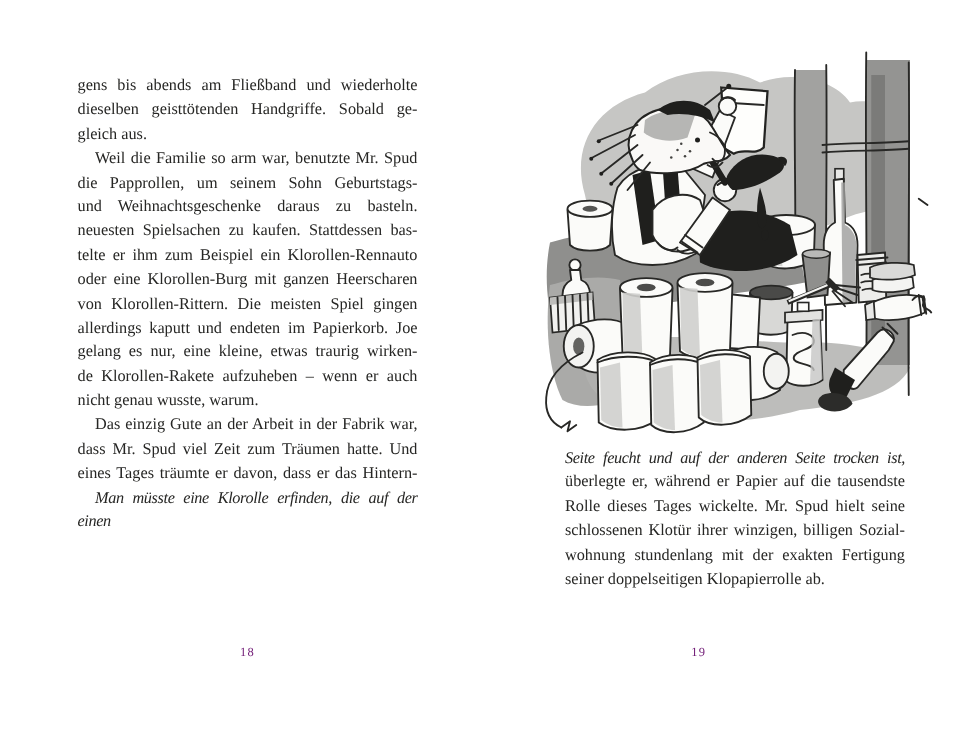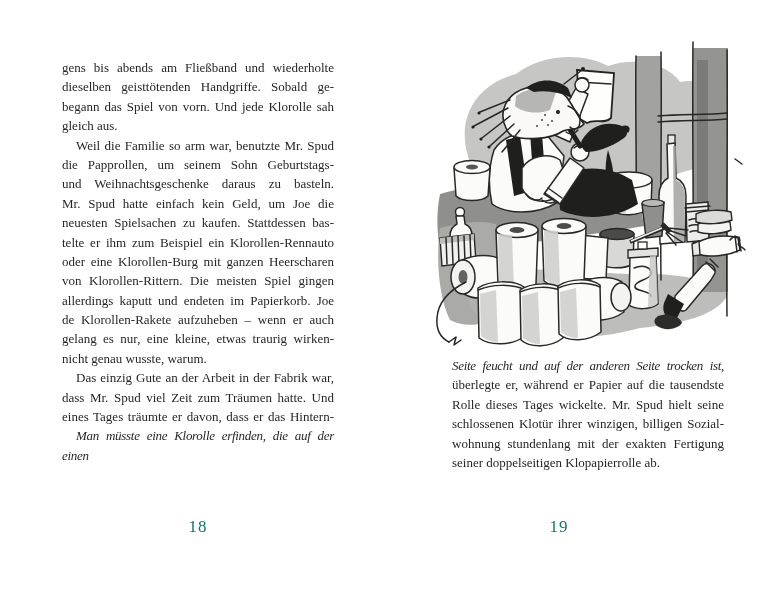--- a/index.html
+++ b/index.html
@@ -8,52 +8,50 @@
     font-family:"Liberation Serif","DejaVu Serif",serif;color:#262624;
   }
   .textblock{position:absolute;width:272px;font-size:13px;line-height:19.4px;}
   .textblock .line{height:19.4px;white-space:nowrap;}
   .textblock .line.j{text-align:justify;text-align-last:justify;white-space:normal;}
   .textblock .line.i1{text-indent:14px;}
   .textblock .line.it{font-style:italic;letter-spacing:-0.3px;}
   .tb-left{left:62px;top:58px;}
   .tb-right{left:452px;top:356px;}
   .pagenum{position:absolute;width:272px;text-align:center;top:517px;
-    font-size:17px;letter-spacing:1px;color:#0f766e;}
+    font-size:10px;letter-spacing:1px;color:#701a75;}
   .pn-left{left:62px;}
   .pn-right{left:423px;}
   figure.illu{position:absolute;left:430px;top:28px;width:346px;height:324px;margin:0;}
   svg{display:block;}
   
   .ln{stroke:#282826;stroke-width:1.5;fill:none;stroke-linecap:round;stroke-linejoin:round;}
   .o{stroke:#282826;stroke-width:1.5;fill:#fbfbf9;stroke-linecap:round;stroke-linejoin:round;}
   .blk{fill:#1f1f1d;stroke:none;}
 </style>
 </head>
 <body>
 
 <div class="spread">
 
   <section>
     <div class="textblock tb-left">
         <div class="line j">gens bis abends am Fließband und wiederholte</div>
         <div class="line j">dieselben geisttötenden Handgriffe. Sobald ge-</div>
-        <div class="line j">begann das Spiel von vorn. Und jede Klorolle sah</div>
         <div class="line">gleich aus.</div>
         <div class="line j i1">Weil die Familie so arm war, benutzte Mr. Spud</div>
         <div class="line j">die Papprollen, um seinem Sohn Geburtstags-</div>
         <div class="line j">und Weihnachtsgeschenke daraus zu basteln.</div>
-        <div class="line j">Mr. Spud hatte einfach kein Geld, um Joe die</div>
         <div class="line j">neuesten Spielsachen zu kaufen. Stattdessen bas-</div>
         <div class="line j">telte er ihm zum Beispiel ein Klorollen-Rennauto</div>
         <div class="line j">oder eine Klorollen-Burg mit ganzen Heerscharen</div>
         <div class="line j">von Klorollen-Rittern. Die meisten Spiel gingen</div>
         <div class="line j">allerdings kaputt und endeten im Papierkorb. Joe</div>
+        <div class="line j">gelang es nur, eine kleine, etwas traurig wirken-</div>
         <div class="line j">de Klorollen-Rakete aufzuheben – wenn er auch</div>
-        <div class="line j">gelang es nur, eine kleine, etwas traurig wirken-</div>
         <div class="line">nicht genau wusste, warum.</div>
         <div class="line j i1">Das einzig Gute an der Arbeit in der Fabrik war,</div>
         <div class="line j">dass Mr. Spud viel Zeit zum Träumen hatte. Und</div>
         <div class="line j">eines Tages träumte er davon, dass er das Hintern-</div>
         <div class="line j i1 it">Man müsste eine Klorolle erfinden, die auf der einen</div>
       </div>
     <div class="pagenum pn-left">18</div>
   </section>
 
   <section>

